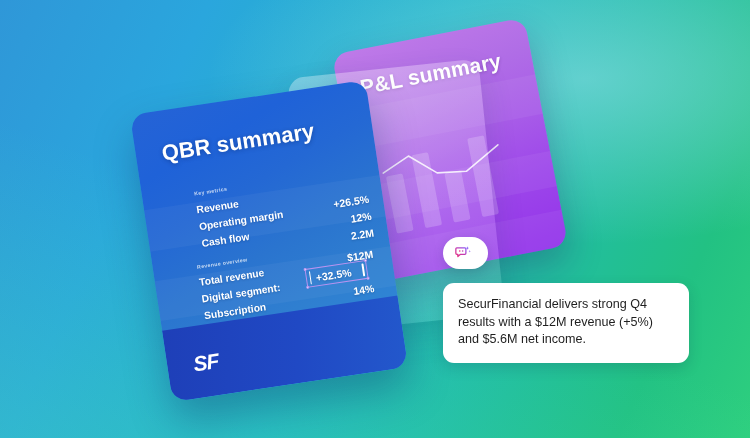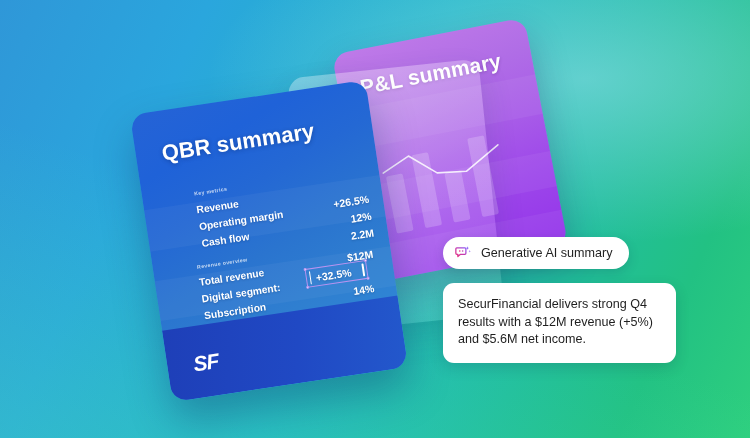--- a/index.html
+++ b/index.html
@@ -186,21 +186,21 @@
   .ai-pill-label {
     font-size: 12.6px;
     color:#1f1f1f;
     font-weight: 400;
     white-space:nowrap;
   }
   .ai-box {
     position:absolute;
     left: 443px; top: 283px;
     width: 216px;
-    padding: 13px 2px 14px 15px;
+    padding: 13px 15px 14px 15px;
     background:#ffffff;
     border-radius: 11px;
     box-shadow: 0 5px 14px rgba(20,40,70,0.17);
     z-index: 7;
   }
   .ai-box-text {
     font-size: 12.6px;
     line-height: 17.5px;
     color:#1f1f1f;
     font-weight: 400;
@@ -282,20 +282,19 @@
             <stop offset="100%" stop-color="#8b5cf6"></stop>
           </linearGradient>
         </defs>
         <path d="M2.2 3.3h9.4c.7 0 1.2.5 1.2 1.2v5.2c0 .7-.5 1.2-1.2 1.2H6.4l-3.0 2.6v-2.6h-1.2c-.7 0-1.2-.5-1.2-1.2V4.5c0-.7.5-1.2 1.2-1.2z" fill="none" stroke="url(#gaiGrad)" stroke-width="1.5" stroke-linejoin="round"></path>
         <path d="M14.6 1.6l.55 1.5 1.5.55-1.5.55-.55 1.5-.55-1.5-1.5-.55 1.5-.55z" fill="#8b5cf6"></path>
         <path d="M17.3 6.0l.38 1.02 1.02.38-1.02.38-.38 1.02-.38-1.02-1.02-.38 1.02-.38z" fill="#a06cf0"></path>
         <circle cx="5.6" cy="7.1" r="0.95" fill="#e8317d"></circle>
         <circle cx="9.0" cy="7.1" r="0.95" fill="#c23bb4"></circle>
       </svg>
     </span>
-    <span class="ai-pill-label">Generative AI summary</span>
   </div>
 
   <div class="ai-box">
     <div class="ai-box-text">SecurFinancial delivers strong Q4 results with a $12M revenue (+5%) and $5.6M net income.</div>
   </div>
 
 </div>
 
 </body></html>

